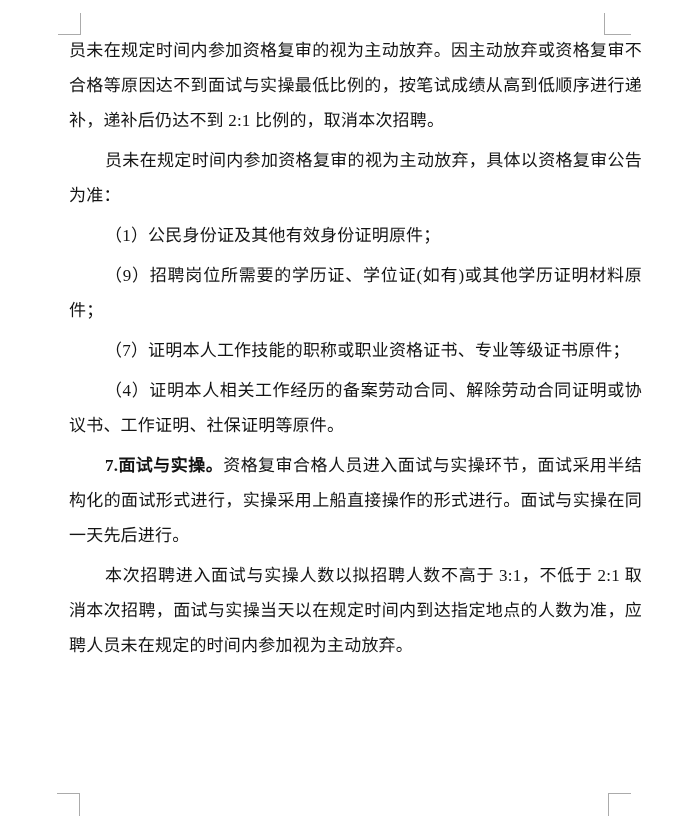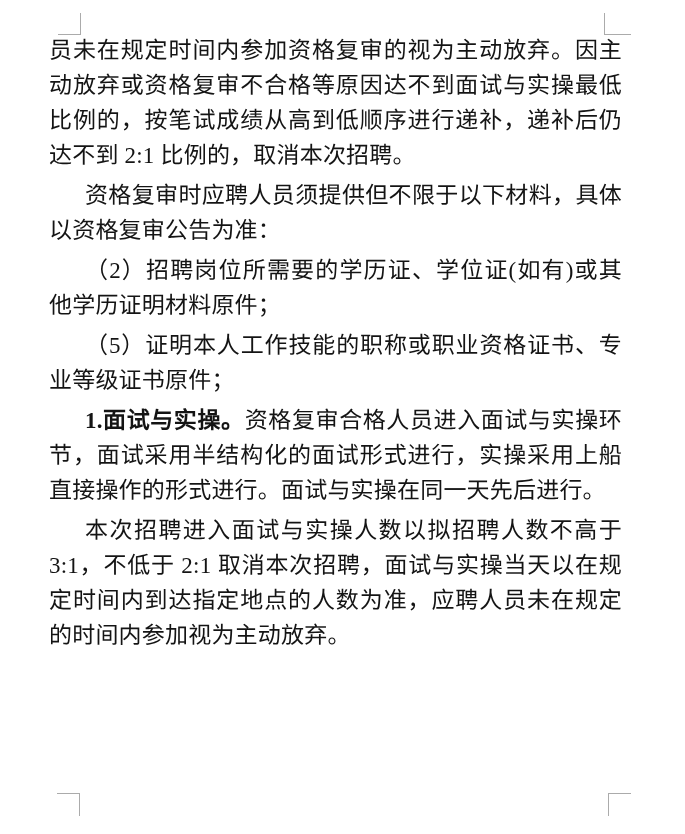--- a/index.html
+++ b/index.html
@@ -11,24 +11,24 @@
     position: relative;
     width: 685px;
     height: 834px;
     background: #ffffff;
     overflow: hidden;
     font-family: "Liberation Serif", "DejaVu Serif", serif;
     color: #141414;
   }
   .doc-body {
     position: absolute;
-    left: 49px;
+    left: 69px;
     top: 33px;
     width: 573px;
-    font-size: 23px;
+    font-size: 17px;
     line-height: 35px;
     text-align: justify;
     letter-spacing: 0.2px;
   }
   .para {
     margin: 0 0 5px 0;
     padding: 0;
   }
   .para.indent {
     text-indent: 36px;
@@ -54,29 +54,31 @@
 
   <div class="crop crop-tl"></div>
   <div class="crop crop-tr"></div>
   <div class="crop crop-bl"></div>
   <div class="crop crop-br"></div>
 
   <div class="doc-body">
 
     <p class="para">员未在规定时间内参加资格复审的视为主动放弃。因主动放弃或资格复审不合格等原因达不到面试与实操最低比例的，按笔试成绩从高到低顺序进行递补，递补后仍达不到 2:1 比例的，取消本次招聘。</p>
 
-    <p class="para indent">资格复审时应聘人员须提供但不限于以下材料，具体以资格复审公告为准：</p>
+    <p class="para indent">员未在规定时间内参加资格复审的视为主动放弃，具体以资格复审公告为准：</p>
 
+    <p class="para indent">（1）公民身份证及其他有效身份证明原件；</p>
 
-    <p class="para indent">（2）招聘岗位所需要的学历证、学位证(如有)或其他学历证明材料原件；</p>
+    <p class="para indent">（9）招聘岗位所需要的学历证、学位证(如有)或其他学历证明材料原件；</p>
 
-    <p class="para indent">（5）证明本人工作技能的职称或职业资格证书、专业等级证书原件；</p>
+    <p class="para indent">（7）证明本人工作技能的职称或职业资格证书、专业等级证书原件；</p>
 
+    <p class="para indent">（4）证明本人相关工作经历的备案劳动合同、解除劳动合同证明或协议书、工作证明、社保证明等原件。</p>
 
     <p class="para indent">
-      <strong>1.面试与实操。</strong><span>资格复审合格人员进入面试与实操环节，面试采用半结构化的面试形式进行，实操采用上船直接操作的形式进行。面试与实操在同一天先后进行。</span>
+      <strong>7.面试与实操。</strong><span>资格复审合格人员进入面试与实操环节，面试采用半结构化的面试形式进行，实操采用上船直接操作的形式进行。面试与实操在同一天先后进行。</span>
     </p>
 
     <p class="para indent">本次招聘进入面试与实操人数以拟招聘人数不高于 3:1，不低于 2:1 取消本次招聘，面试与实操当天以在规定时间内到达指定地点的人数为准，应聘人员未在规定的时间内参加视为主动放弃。</p>
 
 
   </div>
 </div>
 
 </body></html>

